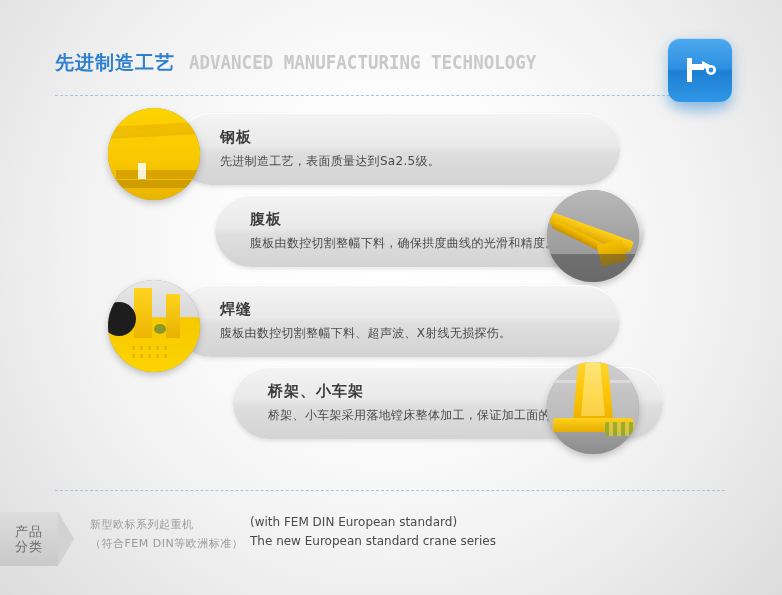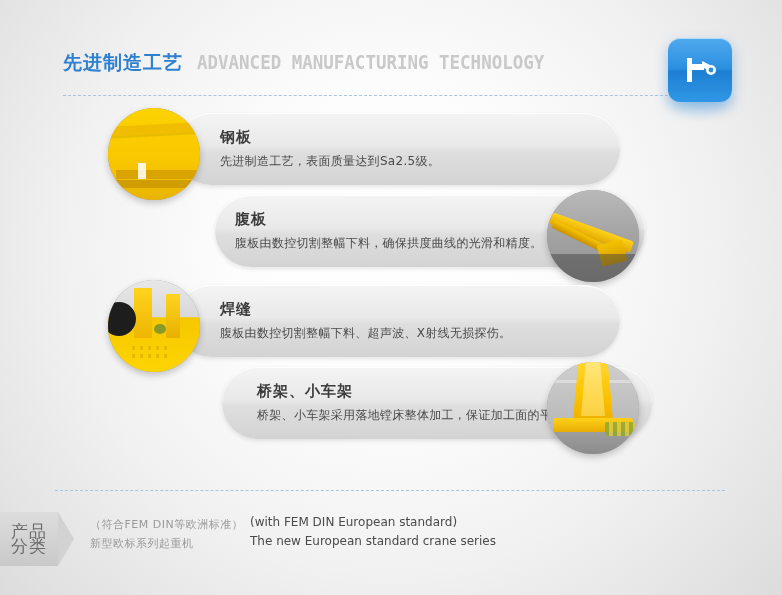--- a/index.html
+++ b/index.html
@@ -7,21 +7,21 @@
     width:782px;height:595px;
     font-family:"DejaVu Sans","Liberation Sans",sans-serif;
     background:
       radial-gradient(circle at 50% 42%, #ffffff 0%, #fdfdfd 30%, #f1f1f1 62%, #e3e3e3 88%, #dcdcdc 100%);
     overflow:hidden;
     position:relative;
   }
   .page{position:relative;width:782px;height:595px;}
 
   
-  .header{position:absolute;left:63px;top:50px;width:670px;}
+  .header{position:absolute;left:55px;top:50px;width:670px;}
   .header-titles{display:flex;align-items:baseline;gap:14px;}
   .title-cn{
     font-size:19px;color:#2d7fd0;font-weight:bold;letter-spacing:1px;
     font-family:"DejaVu Sans","Liberation Sans",sans-serif;
   }
   .title-en{
     font-size:19px;color:#c9c9c9;font-weight:bold;letter-spacing:0px;
     font-family:"DejaVu Sans Mono","Liberation Sans",sans-serif;
     transform:scaleX(0.92);transform-origin:left center;white-space:nowrap;
   }
@@ -183,21 +183,21 @@
     position:absolute;left:0;top:512px;width:58px;height:54px;
     background:linear-gradient(180deg,#dddddd,#c9c9c9);
     display:flex;align-items:center;justify-content:center;
   }
   .tab-arrow{
     position:absolute;left:58px;top:512px;width:0;height:0;
     border-top:27px solid transparent;border-bottom:27px solid transparent;
     border-left:16px solid #d2d2d2;
   }
   .tab-label{
-    font-size:17px;color:#6b6b6b;line-height:15px;text-align:center;letter-spacing:1px;
+    font-size:13px;color:#6b6b6b;line-height:15px;text-align:center;letter-spacing:1px;
   }
   .foot-cn{
     position:absolute;left:90px;top:515px;width:160px;
     font-size:11px;color:#9a9a9a;line-height:19px;letter-spacing:.5px;
   }
   .foot-en{
     position:absolute;left:250px;top:513px;width:330px;
     font-size:12px;color:#4a4a4a;line-height:19px;
   }
 </style>
@@ -240,21 +240,21 @@
           <div class="plate-edge"></div>
           <div class="shadowbar"></div>
           <div class="shadowbar2"></div>
           <div class="whitegap"></div>
         </div>
       </div>
     </div>
 
     <div class="row" style="left:0;top:82px;">
       <div class="pill" style="left:215px;top:5px;width:430px;">
-        <div class="pill-text" style="left:20px;">
+        <div class="pill-text" style="left:35px;">
           <div class="pill-title">腹板</div>
           <div class="pill-desc">腹板由数控切割整幅下料，确保拱度曲线的光滑和精度。</div>
         </div>
       </div>
       <div class="photo ph2" style="left:547px;top:0px;">
         <div class="inner">
           <div class="beam"></div>
           <div class="beam2"></div>
           <div class="beam3"></div>
           <div class="dark"></div>
@@ -275,21 +275,21 @@
           <div class="ycol2"></div>
           <div class="greenbit"></div>
           <div class="dots"></div>
           <div class="dots2"></div>
           <div class="darkhole"></div>
         </div>
       </div>
     </div>
 
     <div class="row" style="left:0;top:254px;">
-      <div class="pill" style="left:222px;top:5px;width:430px;">
+      <div class="pill" style="left:233px;top:5px;width:430px;">
         <div class="pill-text" style="left:35px;">
           <div class="pill-title">桥架、小车架</div>
           <div class="pill-desc">桥架、小车架采用落地镗床整体加工，保证加工面的平面度。</div>
         </div>
       </div>
       <div class="photo ph4" style="left:547px;top:0px;">
         <div class="inner">
           <div class="stripe"></div>
           <div class="funnel"></div>
           <div class="funnel2"></div>
@@ -306,22 +306,22 @@
 
   <div class="tab">
     <div class="tab-label">
       <div>产品</div>
       <div>分类</div>
     </div>
   </div>
   <div class="tab-arrow"></div>
 
   <div class="foot-cn">
+    <div>新型欧标系列起重机</div>
     <div>（符合FEM DIN等欧洲标准）</div>
-    <div>新型欧标系列起重机</div>
   </div>
 
   <div class="foot-en">
     <div>(with FEM DIN European standard)</div>
     <div>The new European standard crane series</div>
   </div>
 
 </div>
 
 </body></html>

